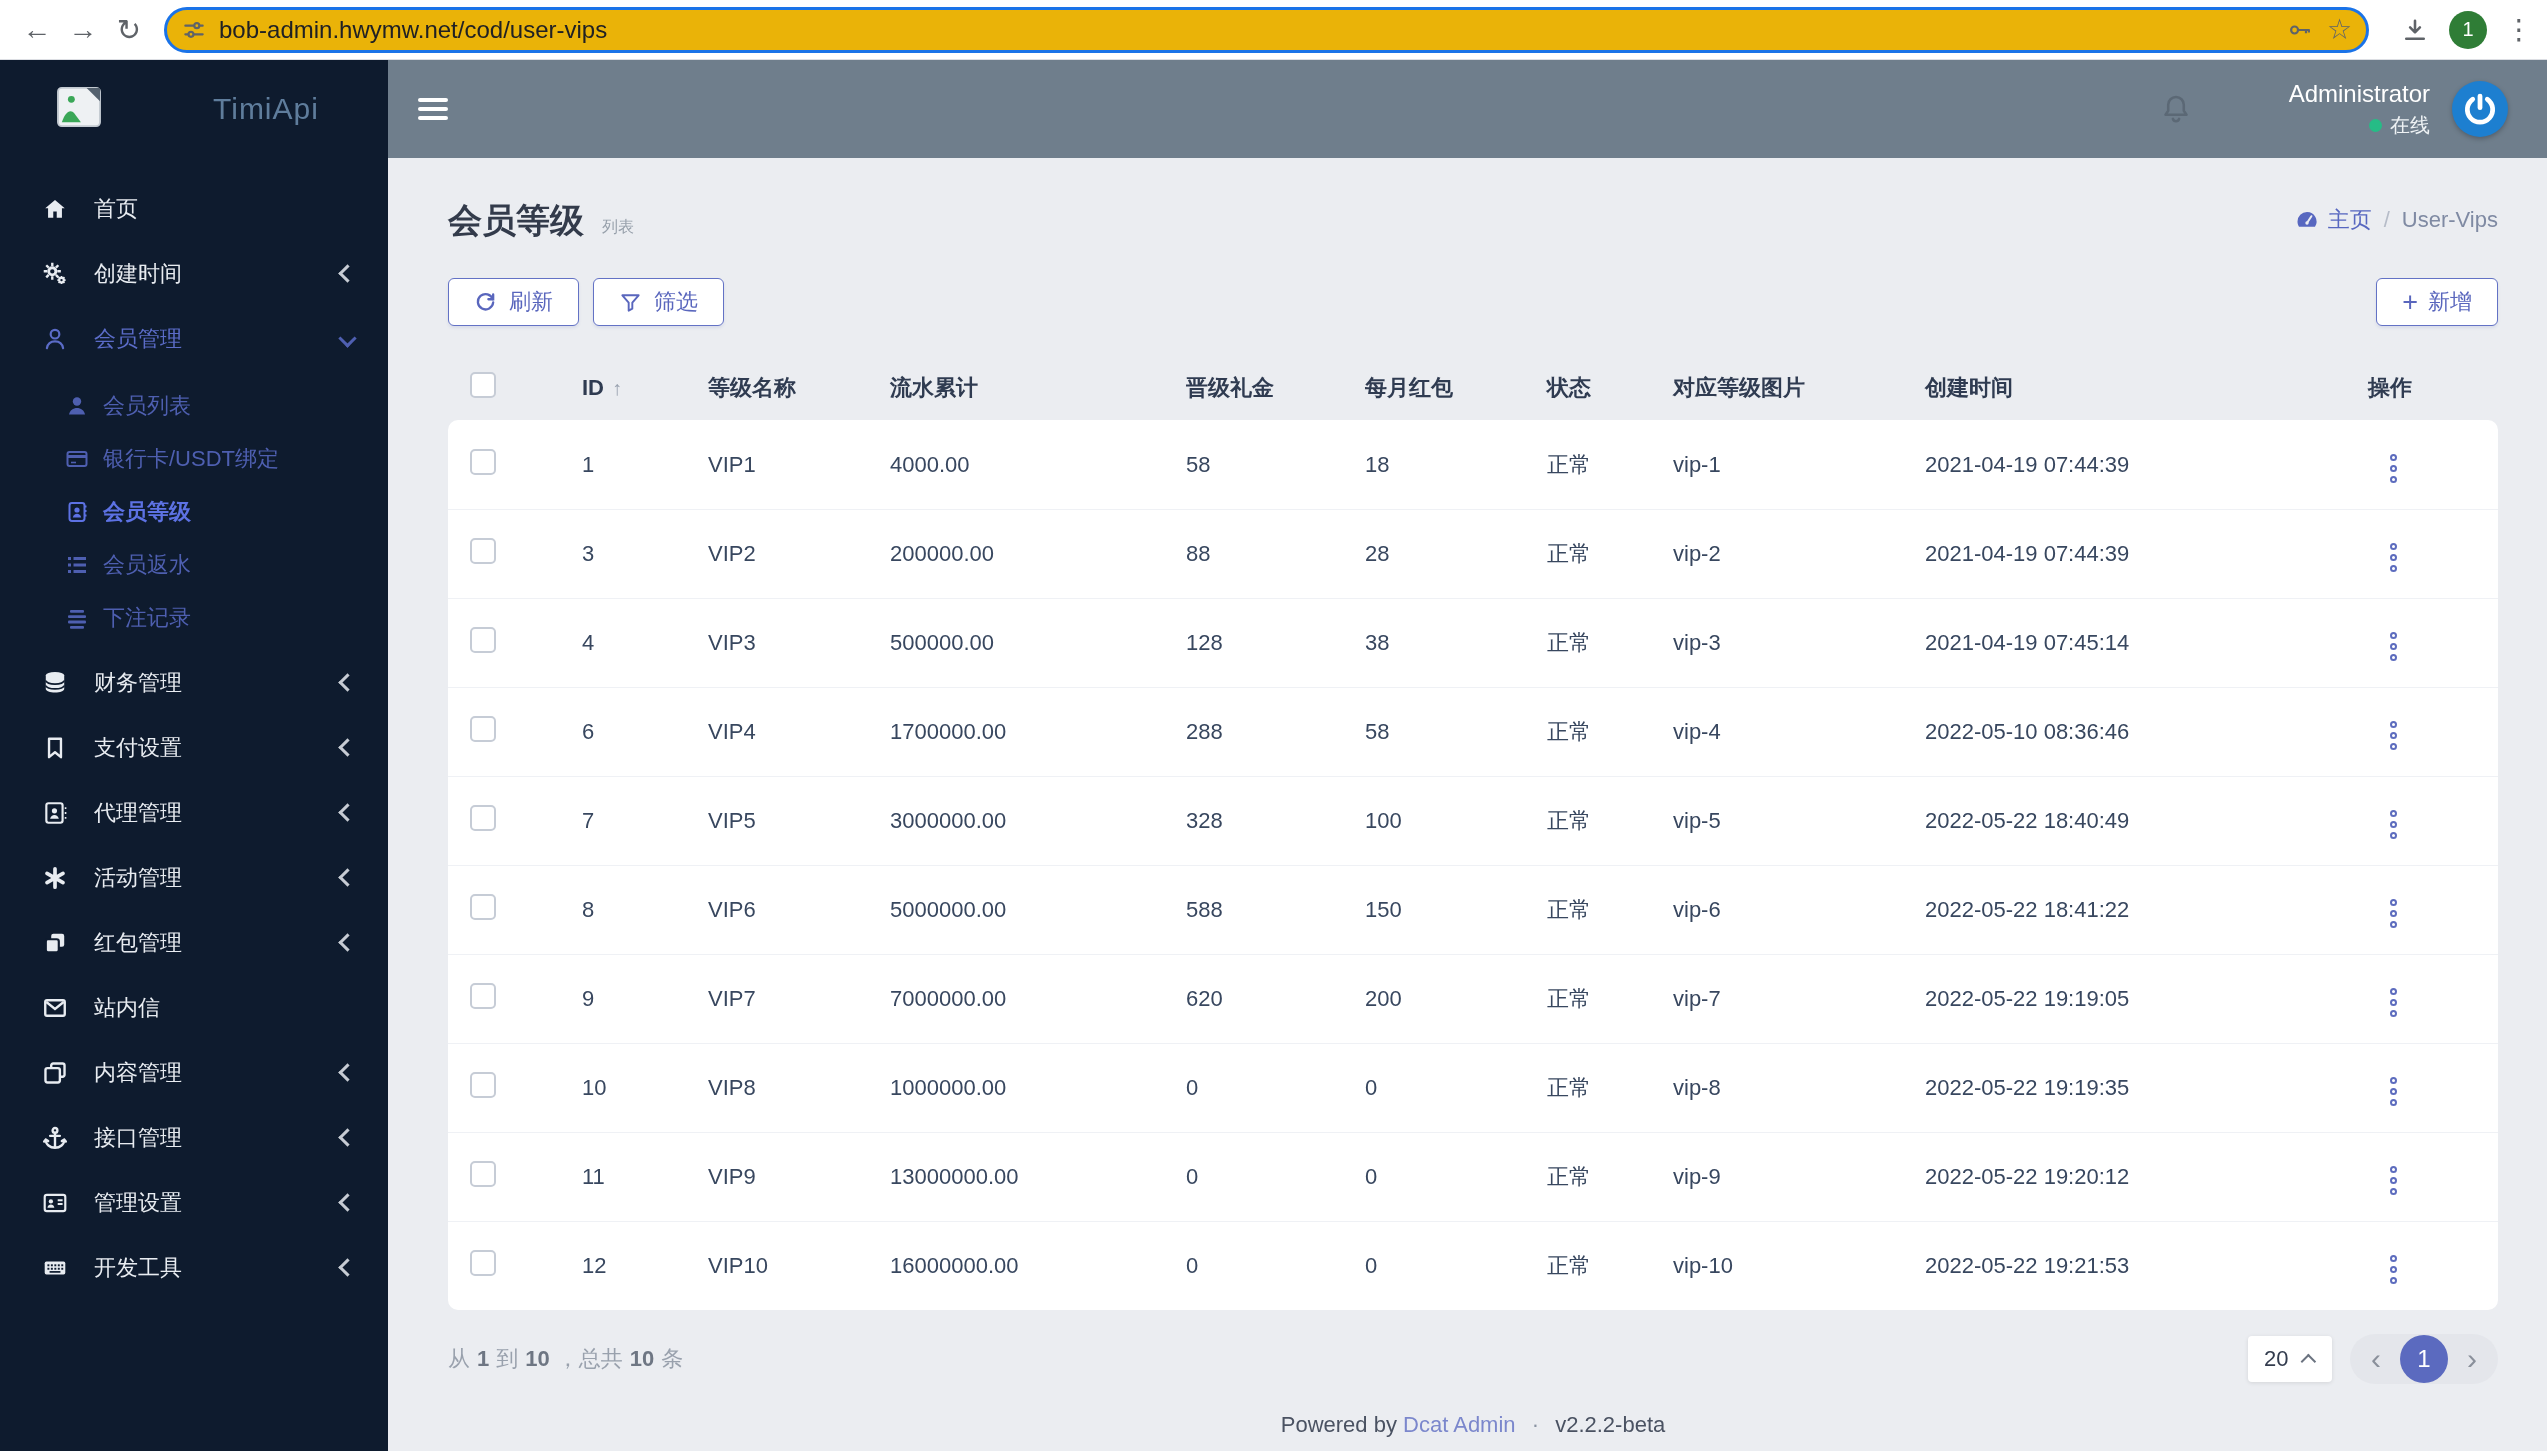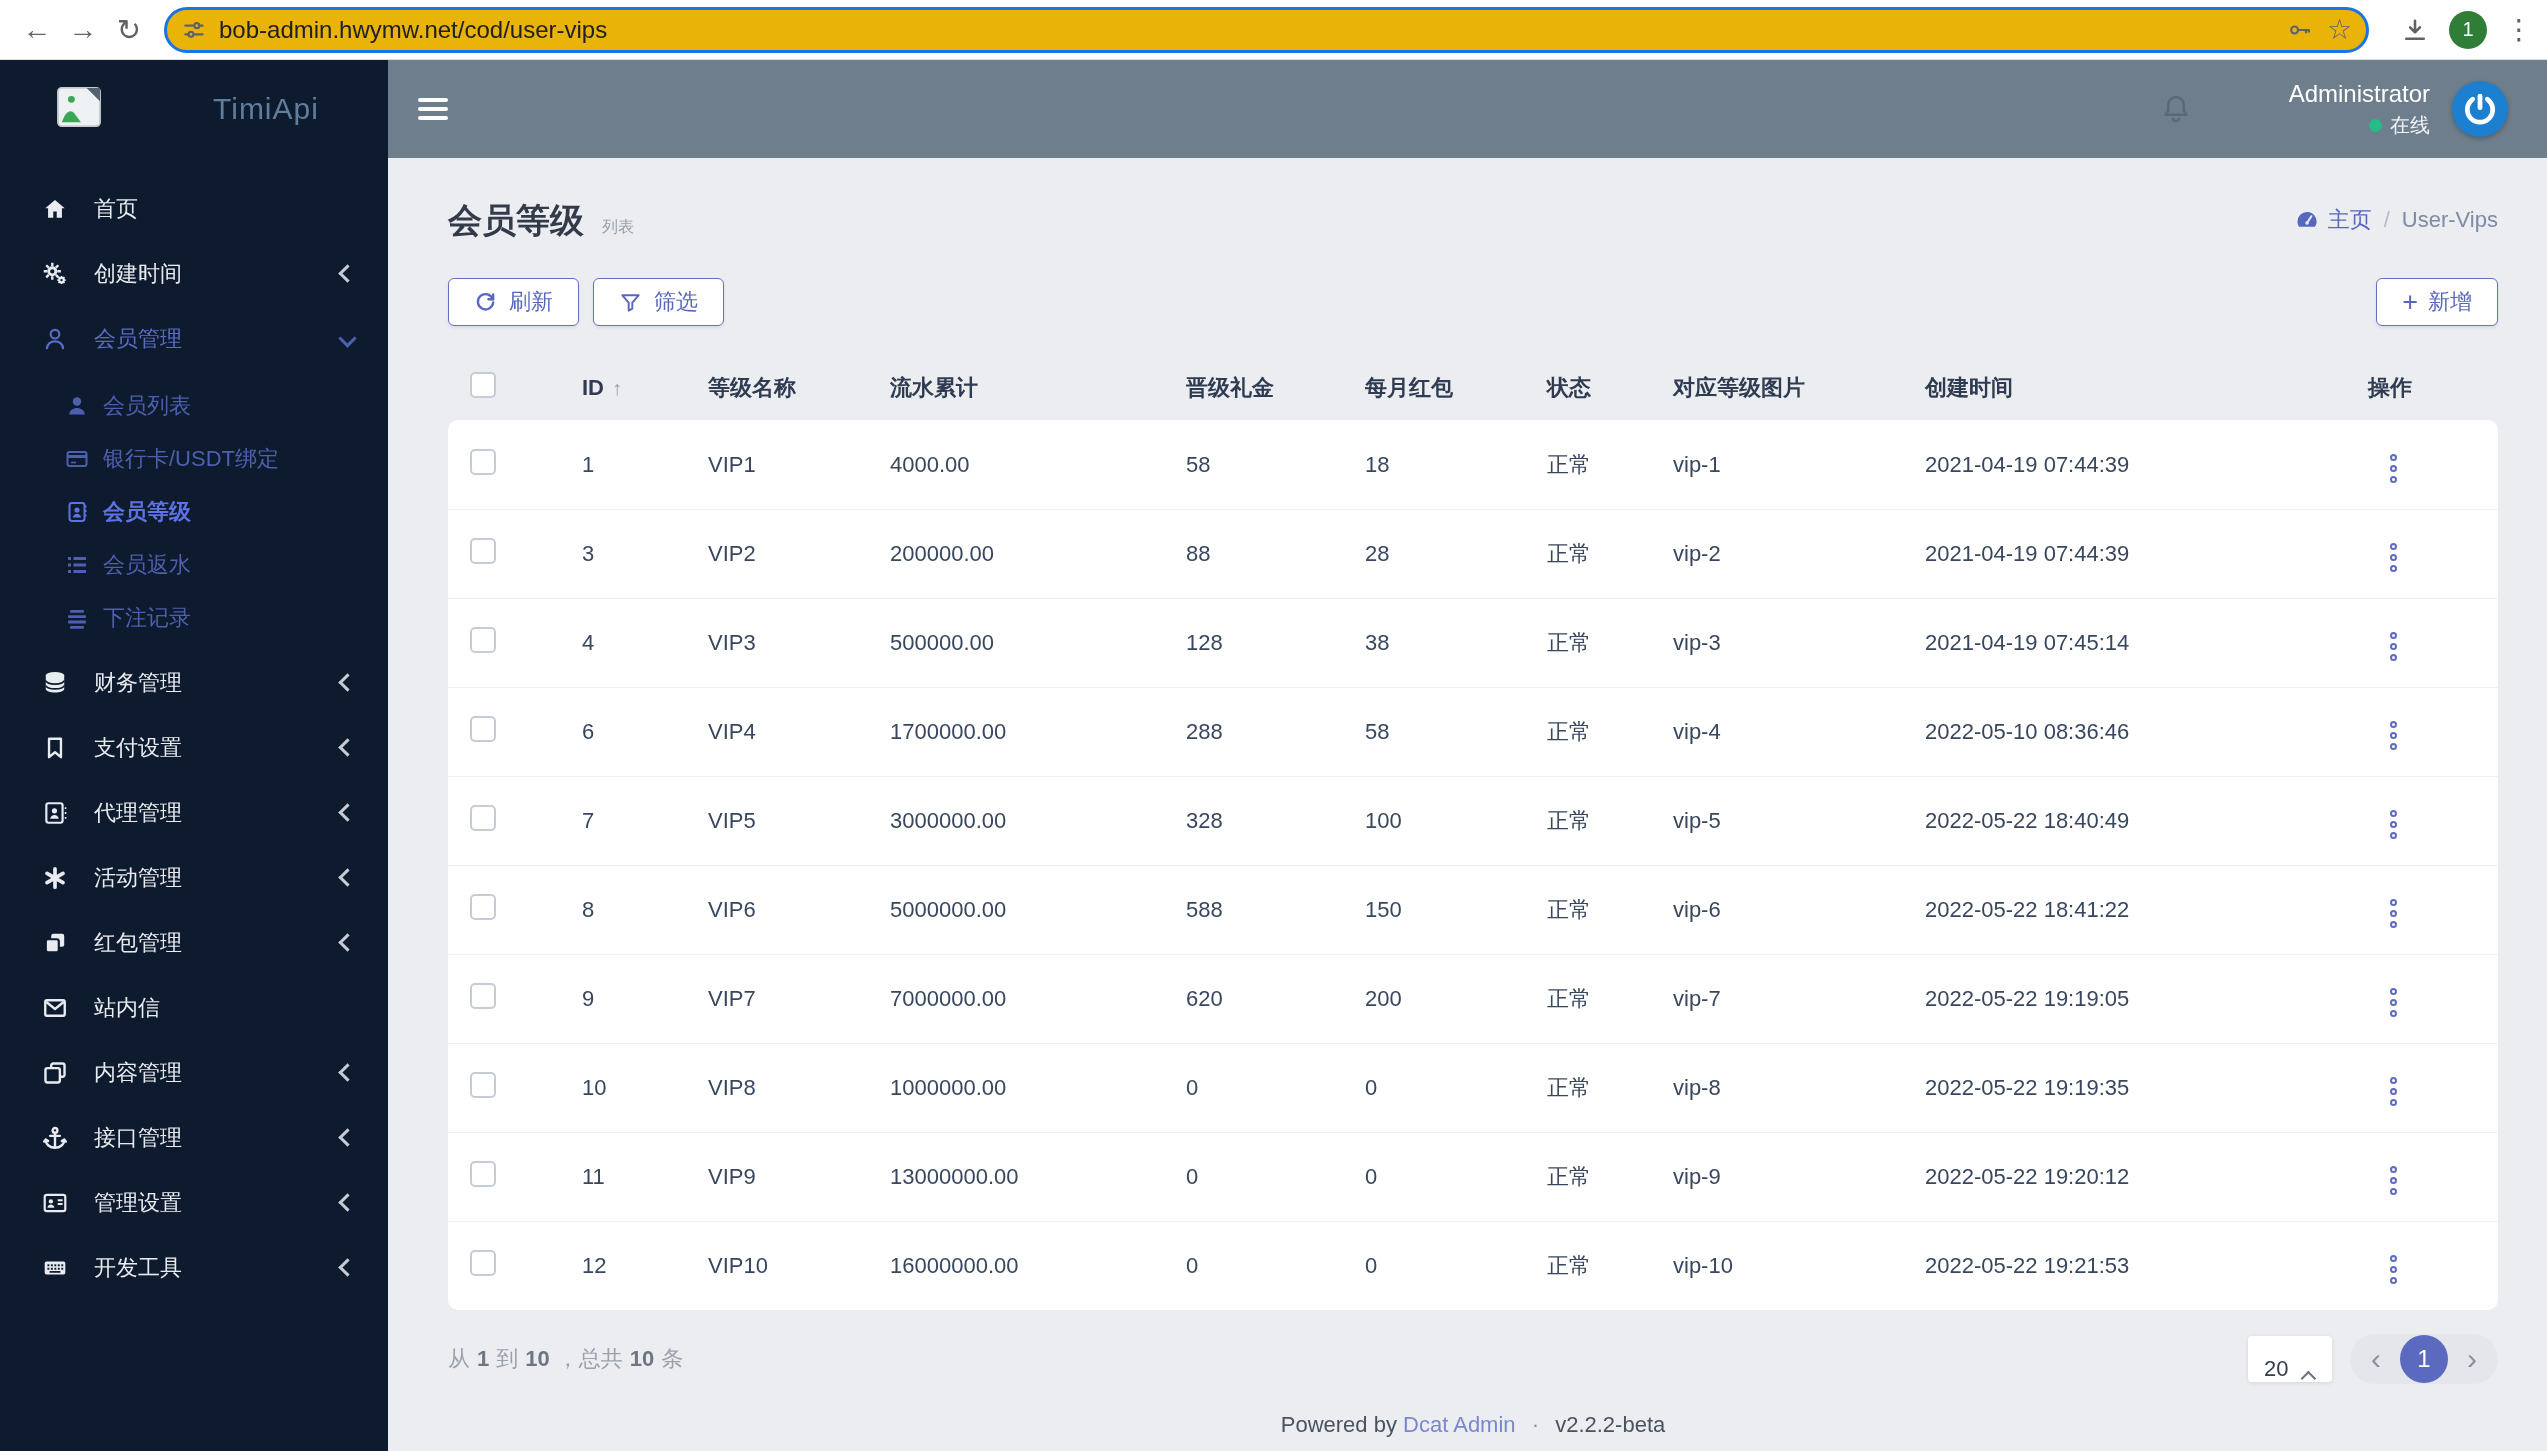--- a/index.html
+++ b/index.html
@@ -89,21 +89,21 @@
   .card { background:#ffffff; border-radius:10px; }
   .grid-row { height:89px; font-size:22px; color:#38475f; border-top:1px solid #eff1f5; }
   .grid-row:first-child { border-top:none; }
   .dots { display:inline-flex; flex-direction:column; gap:4px; margin-left:16px; cursor:pointer; padding:6px; }
   .dots i { width:7px; height:7px; border:2px solid #5d6cbe; border-radius:50%; display:block; }
 
   
   .table-footer { margin-top:24px; display:flex; align-items:center; }
   .summary { font-size:22px; color:#99a1ad; }
   .summary b { color:#6e7683; font-weight:700; margin:0 7px; }
-  .per-page { margin-left:auto; width:84px; height:46px; background:#fff; border-radius:4px; box-shadow:0 1px 4px rgba(0,0,0,.10); display:flex; align-items:flex-end; padding:0 16px; font-size:22px; color:#333c4e; cursor:pointer; }
+  .per-page { margin-left:auto; width:84px; height:46px; background:#fff; border-radius:4px; box-shadow:0 1px 4px rgba(0,0,0,.10); display:flex; align-items:center; padding:0 16px; font-size:22px; color:#333c4e; cursor:pointer; }
   .caret-up { margin-left:auto; width:11px; height:11px; border-top:2.5px solid #6b7380; border-left:2.5px solid #6b7380; transform:rotate(45deg) translateY(3px); }
   .pager { margin-left:18px; height:50px; background:#e4e6eb; border-radius:25px; display:flex; align-items:center; padding:0 14px; }
   .pg-arrow { font-size:30px; color:#8a909b; width:24px; text-align:center; cursor:pointer; line-height:1; }
   .pg-current { width:48px; height:48px; border-radius:50%; background:#5b6abf; color:#fff; font-size:24px; display:flex; align-items:center; justify-content:center; margin:0 12px; cursor:pointer; }
 
   .powered { margin-top:28px; text-align:center; font-size:22px; color:#4a5262; }
   .powered .brand { color:#7b87cc; cursor:pointer; }
   .powered .sep { color:#8a93a2; margin:0 10px; }
 </style>
 </head>

